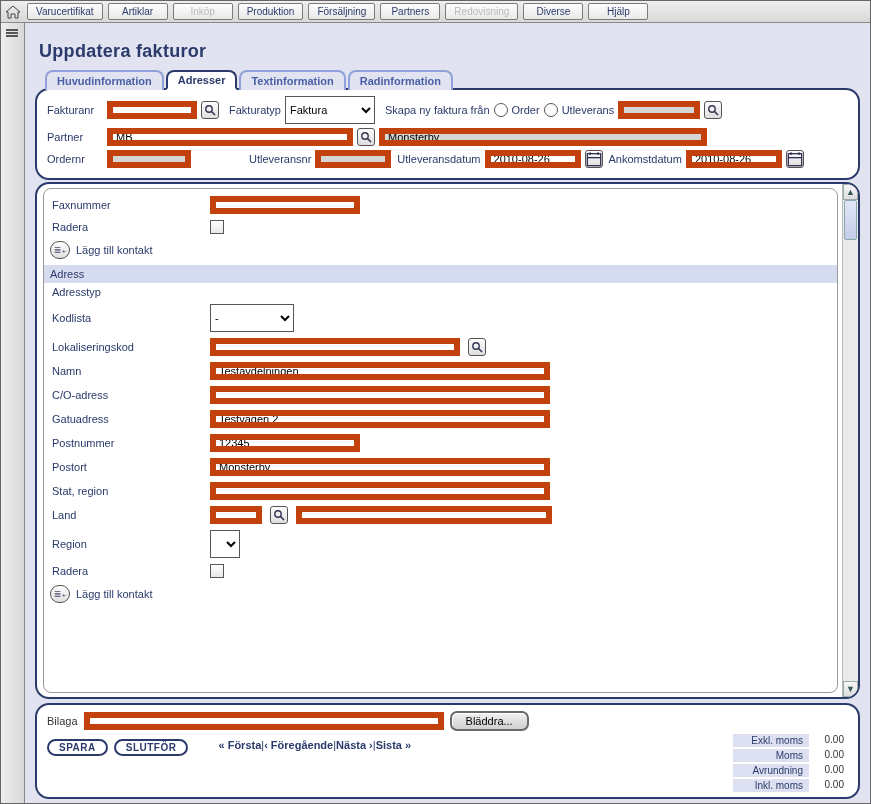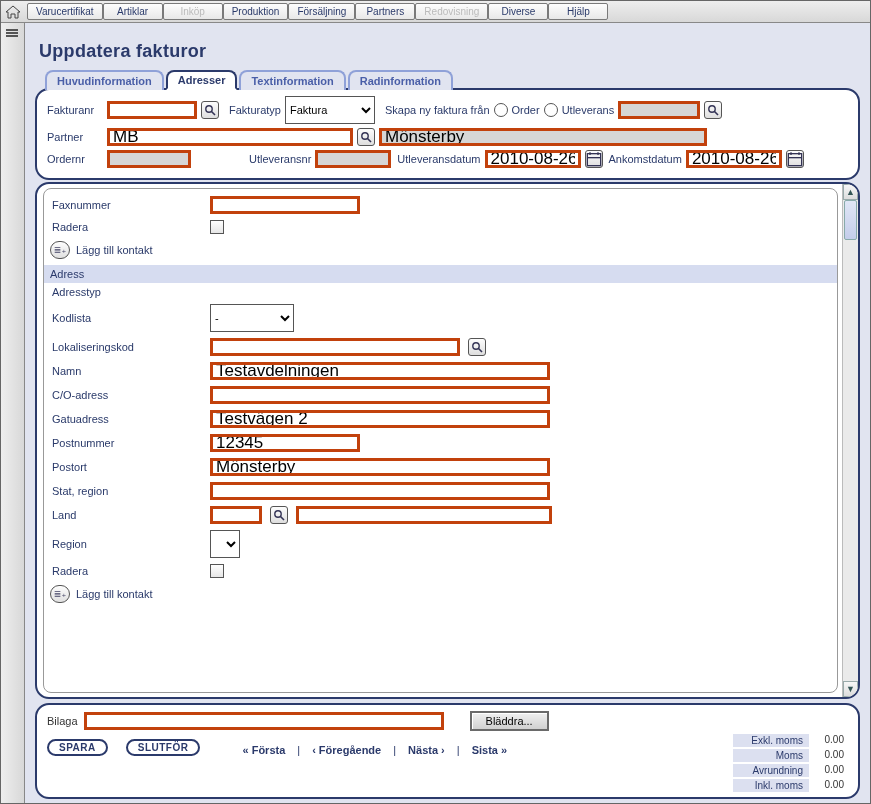--- a/index.html
+++ b/index.html
@@ -4,21 +4,21 @@
 <style>
 * { box-sizing: border-box; margin: 0; padding: 0; }
 body { font-family: Verdana, Arial, sans-serif; font-size: 11px; background: #fff; color: #333; }
 
 .app-frame { border: 1px solid #666; width: 871px; height: 804px; display: flex; flex-direction: column; overflow: hidden; }
 
 
 .top-strip { background: linear-gradient(#eee, #d8d8d8); border-bottom: 1px solid #888; height: 22px; display: flex; align-items: center; padding: 0 4px; gap: 6px; }
 .home-icon { width: 16px; height: 14px; cursor: pointer; display:flex; align-items:center; justify-content:center; }
 .home-icon svg { width:16px; height:14px; }
-.menu-buttons { display: flex; }
+.menu-buttons { display: flex; gap: 5px; }
 .menu-btn { background: linear-gradient(#fdfdfd,#e8e8e8); border: 1px solid #7a7a7a; border-radius: 2px; padding: 1px 8px; font-size: 10px; color: #2a3a6a; cursor: pointer; min-width:60px; text-align:center; height:17px; line-height:14px;}
 .menu-btn.disabled { color: #bbb; cursor: default; }
 
 
 .main-area { display: flex; flex: 1; min-height: 0; }
 .sidebar-left { width: 24px; background: linear-gradient(to right,#eee,#d8d8d8); border-right: 1px solid #888; padding-top:6px; display:flex; flex-direction:column; align-items:center; gap:3px;}
 .side-icon { width:14px; height:12px; cursor:pointer; display:flex; flex-direction:column; gap:1px; }
 .side-icon div{ width:12px; height:2px; background:#555; }
 
 .content-wrap { flex: 1; background: #e1e4f0; padding: 10px 10px 4px 10px; display: flex; flex-direction: column; overflow: hidden; }
@@ -33,21 +33,21 @@
 .tab.active { background: #fff; border-bottom: 2px solid #fff; }
 
 
 .panel { border: 2px solid #2b3a6b; border-radius: 14px; background: #fff; flex: 0 0 auto; padding: 6px 10px 6px 10px; margin-top:-2px; position:relative; z-index:1;}
 .panel.header-panel { margin-bottom: 4px; }
 .panel.body-panel { flex:1; padding:0; display:flex; overflow:hidden;}
 .panel.footer-panel { border-radius: 14px; margin-top:4px; padding-bottom:2px;}
 
 .hdr-row { display:flex; align-items:center; gap:4px; margin-bottom:4px; flex-wrap:nowrap;}
 .hdr-row label{ color:#2a3a6a;}
-.in { border:3px solid #c2410c; height:18px; font-size:17px; padding:0 3px; background:#fff;}
+.in { border:6px solid #c2410c; height:18px; font-size:11px; padding:0 3px; background:#fff;}
 .in.ro { background:#d6d6d6; }
 .sel { border:1px solid #555; height:28px; font-size:11px; background:#fff; }
 .icon-btn { width:18px; height:18px; border:1px solid #555; background:linear-gradient(#fdfdfd,#dedede); border-radius:3px; cursor:pointer; display:inline-flex; align-items:center; justify-content:center;}
 .icon-btn svg{ width:12px; height:12px; }
 .radio-visual { width:14px; height:14px; border:1px solid #555; border-radius:50%; background:#fff; display:inline-block; vertical-align:middle;}
 .date-btn{ width:18px; height:18px; border:1px solid #555; background:linear-gradient(#fdfdfd,#dedede); border-radius:3px; cursor:pointer; display:inline-flex; align-items:center; justify-content:center;}
 
 
 .body-scroll { flex:1; overflow:hidden; border:1px solid #999; border-radius:8px; margin:4px 4px 4px 6px; background:#fff;}
 .body-inner{ height:100%; overflow-y:hidden; padding:4px 0 4px 0; }
@@ -58,27 +58,27 @@
 
 .frow{ display:flex; align-items:center; padding:3px 8px; gap:8px;}
 .frow .lab{ width:150px; color:#2a3a6a;}
 .section-hdr{ background:#d6dcf0; color:#2b3a6b; font-weight:normal; padding:3px 6px; margin-top:2px; }
 .chk{ width:14px; height:14px; border:1px solid #555; background:linear-gradient(#fff,#e6e6e6); display:inline-block; cursor:pointer;}
 .add-contact{ display:flex; align-items:center; gap:6px; padding:4px 6px; color:#2a3a6a;}
 .add-contact .circ{ width:20px; height:18px; border:1px solid #555; border-radius:10px; background:linear-gradient(#fdfdfd,#e0e0e0); display:flex; align-items:center; justify-content:center; cursor:pointer; font-size:9px; color:#446;}
 
 
 .foot-row1{ display:flex; align-items:center; gap:6px; margin-bottom:8px;}
-.btn3d{ border:2px solid #6a6a6a; background:linear-gradient(#f0f0f0,#d0d0d0); border-radius:0; padding:2px 14px; font-size:11px; cursor:pointer; box-shadow: inset 1px 1px 0 #fff; margin-left: 20px;}
+.btn3d{ border:2px solid #6a6a6a; background:linear-gradient(#f0f0f0,#d0d0d0); border-radius:7px; padding:2px 14px; font-size:11px; cursor:pointer; box-shadow: inset 1px 1px 0 #fff;}
 .totals{ position:absolute; right:12px; bottom:4px; display:flex; flex-direction:column; gap:0;}
 .totals .trow{ display:flex; gap:4px; }
 .totals .trow .tlab{ background:#dce0f0; border:1px solid #fff; padding:1px 6px; color:#2b3a6b; font-size:10px; width:78px; text-align:right;}
 .totals .trow .tval{ width:32px; text-align:right; font-size:10px; padding:1px 2px;}
 .pill-btn{ border:2px solid #2b3a6b; border-radius:10px; background:#fff; padding:1px 10px; font-size:10px; font-weight:bold; color:#2b3a6b; cursor:pointer; letter-spacing:0.5px;}
-.foot-nav{ display:flex; align-items:flex-end; gap:12px; margin-top:4px;}
+.foot-nav{ display:flex; align-items:flex-start; gap:0; margin-top:4px;}
 .foot-nav .navlink{ color:#2b3a6b; font-weight:bold; font-size:11px; cursor:pointer;}
 .foot-nav .sep{ color:#2b3a6b; }
 .panel.footer-panel{ position:relative; min-height:96px;}
 </style>
 </head>
 <body>
 
 <div class="app-frame">
 
   <div class="top-strip">

